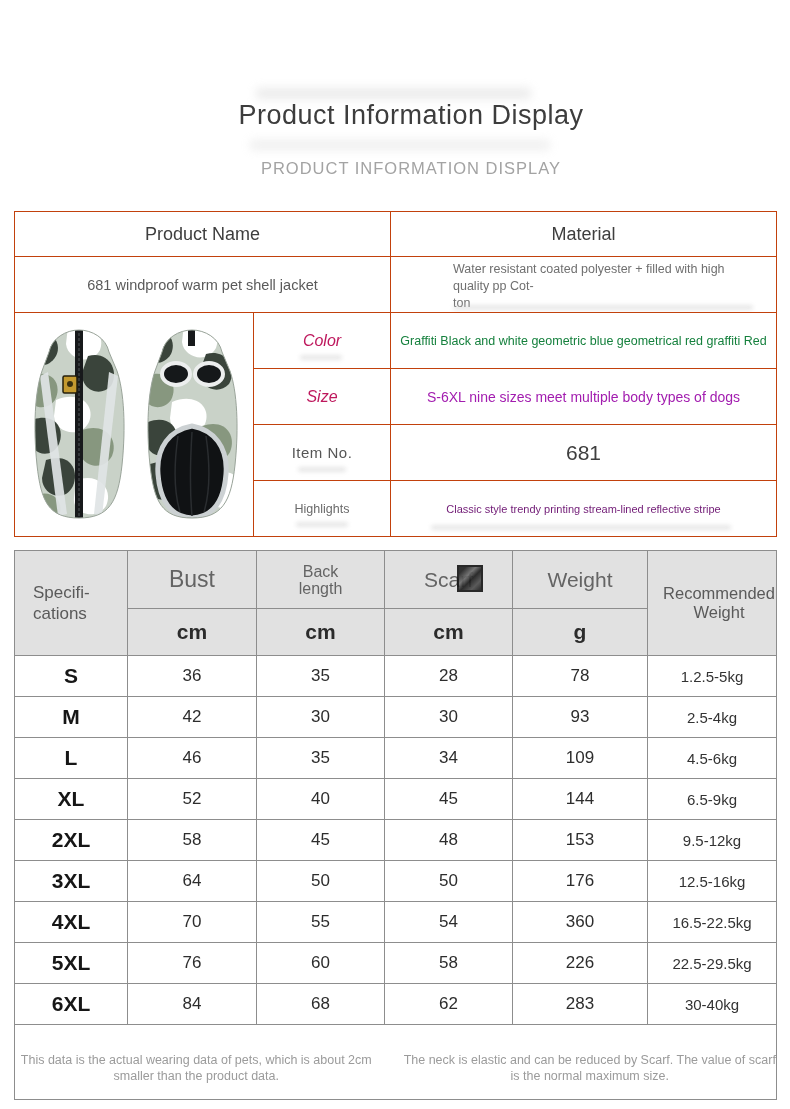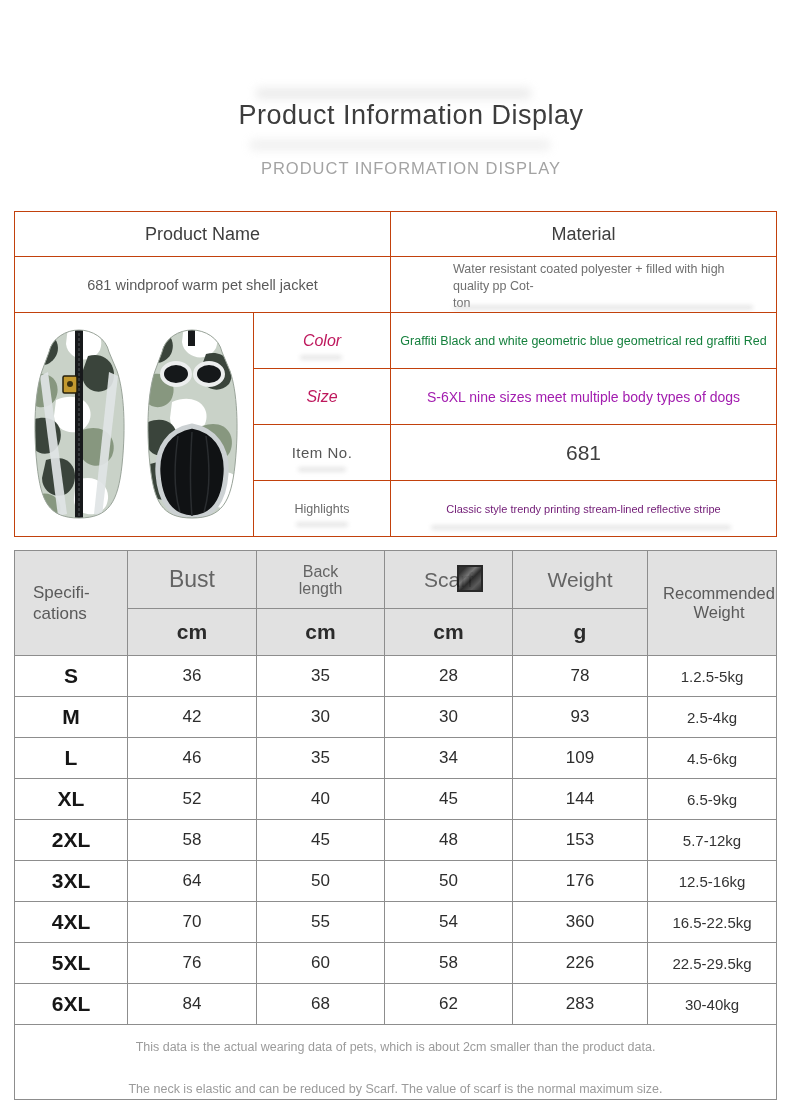--- a/index.html
+++ b/index.html
@@ -56,21 +56,21 @@
              background:linear-gradient(135deg,#1f1f1f 15%,#6a6a6a 38%,#191919 55%,#4d4d4d 78%,#232323 95%);
              border:2px solid #151515;opacity:.9;}
   .unit{font-size:21px;font-weight:700 !important;color:#2b2b2b;}
   .rec-h{text-align:left;padding-left:14px !important;font-size:16.5px;
          color:#5a5a5a;line-height:19px;}
   .size-table tbody tr{height:41px;background:#fff;}
   td.size{font-size:21px;font-weight:700;color:#161616;}
   td.num{font-size:17px;color:#2d2d2d;}
   td.rec{font-size:15px;color:#333333;}
   .notes{height:74px;}
-  .notes-inner{display:flex;flex-direction:column;align-items:center;gap:26px;padding-top:11px;}
+  .notes-inner{display:flex;align-items:center;gap:26px;padding-top:11px;}
   .notes p{margin:0;font-size:12.5px;line-height:16px;color:#9b9b9b;}
 
   .jacket-svg{display:block;margin:0 auto;}
 </style>
 </head>
 <body>
 
 <div class="page">
 
   <div class="ghost ghost-top"></div>
@@ -266,21 +266,21 @@
         <td class="num">45</td>
         <td class="num">144</td>
         <td class="rec">6.5-9kg</td>
       </tr>
       <tr>
         <td class="size">2XL</td>
         <td class="num">58</td>
         <td class="num">45</td>
         <td class="num">48</td>
         <td class="num">153</td>
-        <td class="rec">5.7-12kg</td>
+        <td class="rec">9.5-12kg</td>
       </tr>
       <tr>
         <td class="size">3XL</td>
         <td class="num">64</td>
         <td class="num">50</td>
         <td class="num">50</td>
         <td class="num">176</td>
         <td class="rec">12.5-16kg</td>
       </tr>
       <tr>

